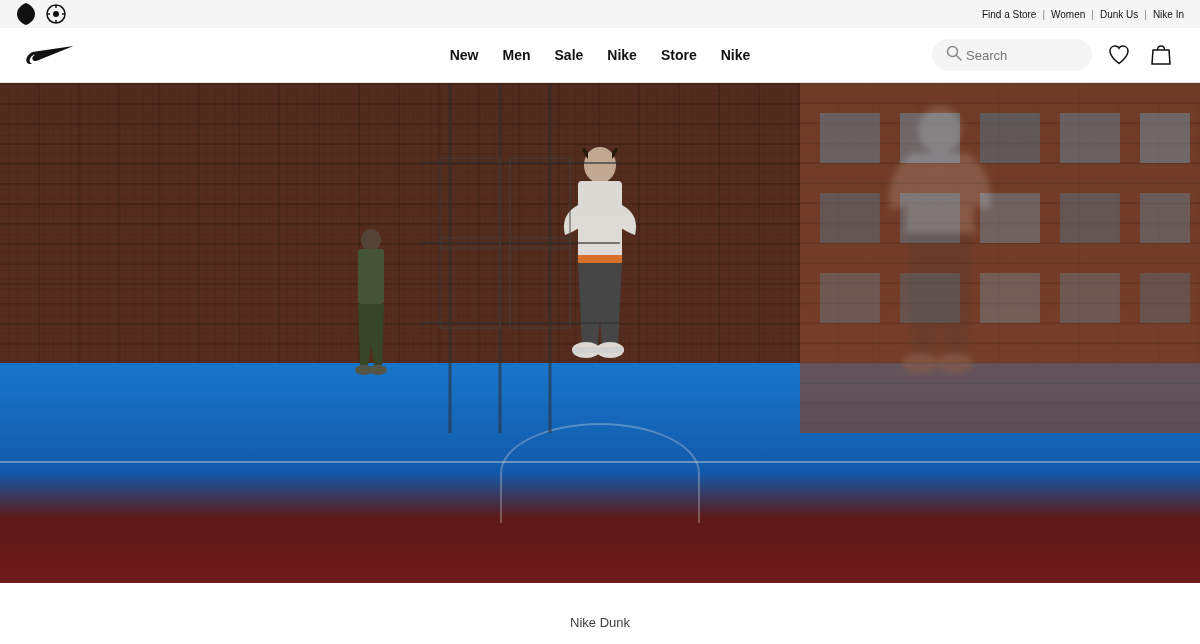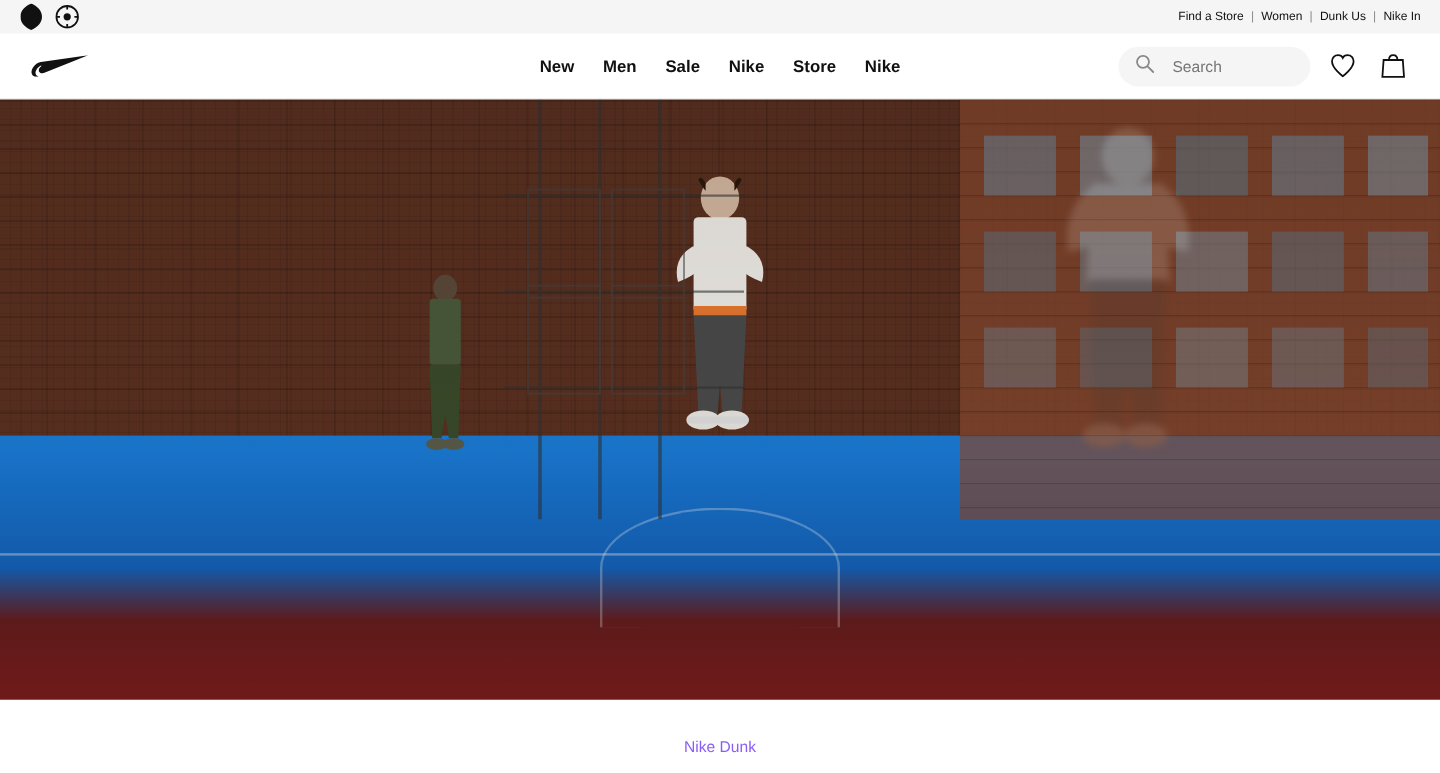--- a/index.html
+++ b/index.html
@@ -86,21 +86,21 @@
       display: flex;
       align-items: center;
       gap: 12px;
     }
     .search-box {
       display: flex;
       align-items: center;
       background: #f5f5f5;
       border-radius: 20px;
       padding: 6px 14px;
-      gap: 15px;
+      gap: 4px;
       width: 160px;
     }
     .search-box input {
       border: none;
       background: transparent;
       font-size: 13px;
       outline: none;
       color: #111;
       width: 100%;
     }
@@ -211,21 +211,21 @@
     }
 
     
     #hero-content {
       background: #fff;
       text-align: center;
       padding: 32px 20px 20px;
     }
     #hero-content .category-label {
       font-size: 13px;
-      color: #8b5cf6;
+      color: #404040;
       margin-bottom: 8px;
     }
     #hero-content h1 {
       font-size: 52px;
       font-weight: 900;
       letter-spacing: -1px;
       color: #111;
       line-height: 1;
       margin-bottom: 12px;
       text-transform: uppercase;

